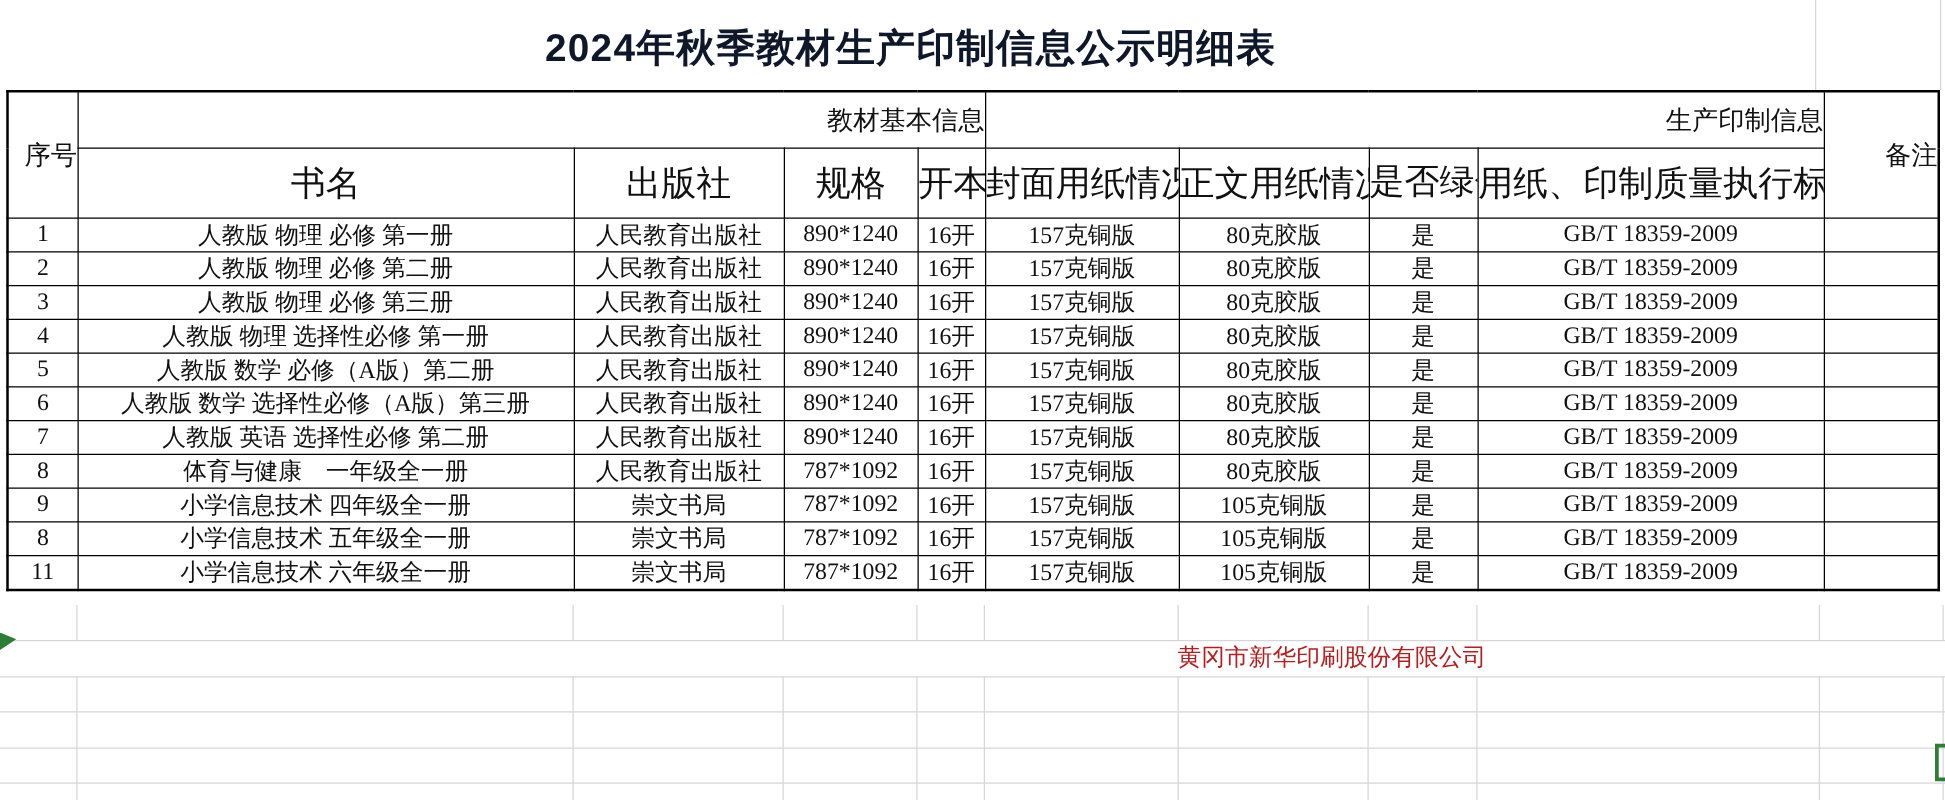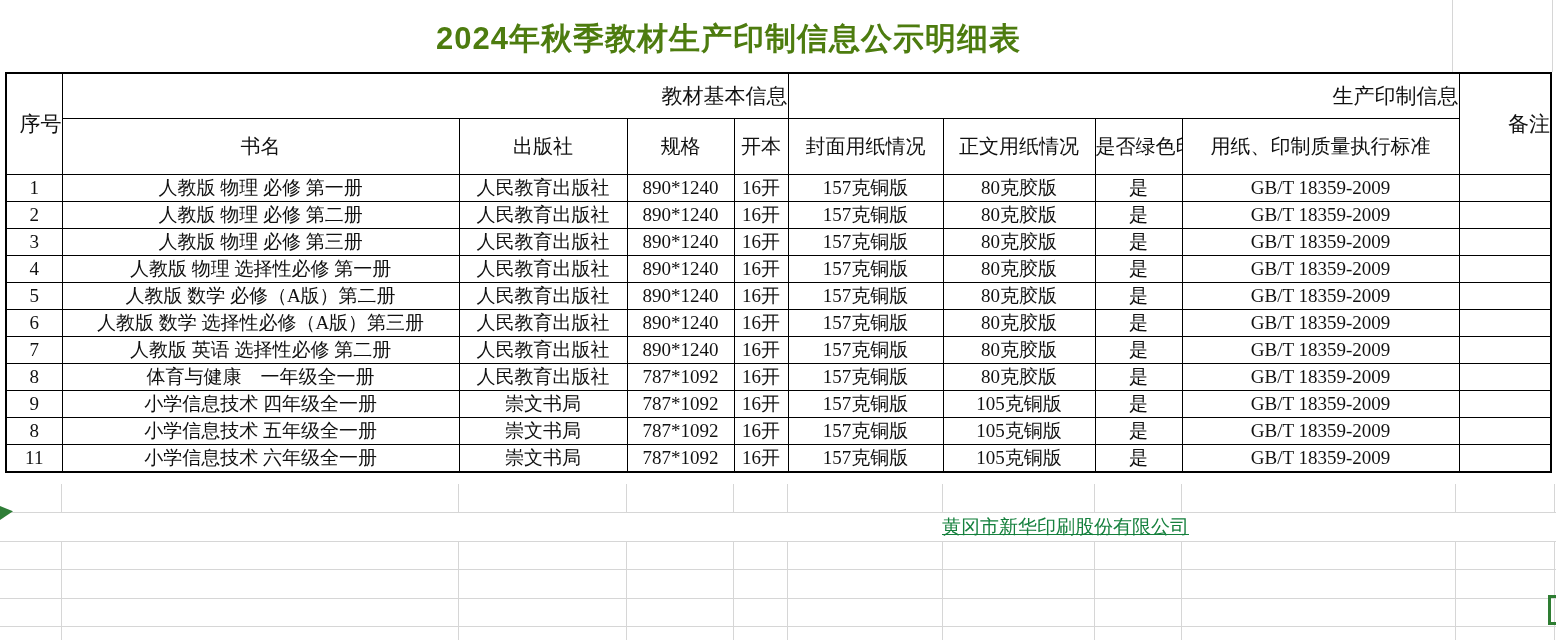--- a/index.html
+++ b/index.html
@@ -4,45 +4,45 @@
 <style>
   html,body{margin:0;padding:0;background:#fff;}
   #stage{
     position:relative;width:1556px;height:640px;background:#ffffff;
     overflow:hidden;font-family:"Liberation Serif","DejaVu Serif",serif;color:#111;
   }
   
   .title{
     position:absolute;left:5px;top:14px;width:1447px;height:50px;
     text-align:center;font-family:"Liberation Sans","DejaVu Sans",sans-serif;
-    font-weight:bold;font-size:31px;letter-spacing:1px;color:#4d7c0f;line-height:50px;
+    font-weight:bold;font-size:31px;letter-spacing:1px;color:#0f172a;line-height:50px;
   }
   
   table.sheet{
     position:absolute;left:5px;top:72px;width:1545px;
     border-collapse:collapse;table-layout:fixed;background:#fff;
   }
   table.sheet td,table.sheet th{
     border:1px solid #000;padding:0;overflow:hidden;white-space:nowrap;
     font-weight:normal;color:#111;text-align:center;vertical-align:middle;
   }
   table.sheet{border:2px solid #000;}
   tr.grp  td{height:44px;font-size:21px;text-align:right;}
-  tr.sub  td{height:55px;font-size:20px;}
+  tr.sub  td{height:55px;font-size:28px;}
   tr.data td{height:26px;font-size:19px;}
   td.name{text-align:left;padding-left:7px;margin-top:15px;}
   td.wrap{white-space:normal;line-height:1.15;font-size:20px;}
   
   .gl{position:absolute;background:#d6d6d6;}
   .gh{height:1px;left:0;width:1556px;}
   .gv{width:1px;}
   
   .company{
     position:absolute;left:942px;top:512px;height:29px;line-height:29px;
-    font-size:19px;color:#15803d;text-decoration:underline;
+    font-size:19px;color:#b91c1c;
   }
   
   .corner-tri{
     position:absolute;left:0;top:506px;width:13px;height:14px;background:#2e7d36;
     clip-path:polygon(0 0,100% 38%,0 100%);
   }
   .sel-cell{
     position:absolute;left:1548px;top:595px;width:16px;height:30px;
     border:3px solid #2e7d32;background:transparent;box-sizing:border-box;
   }

